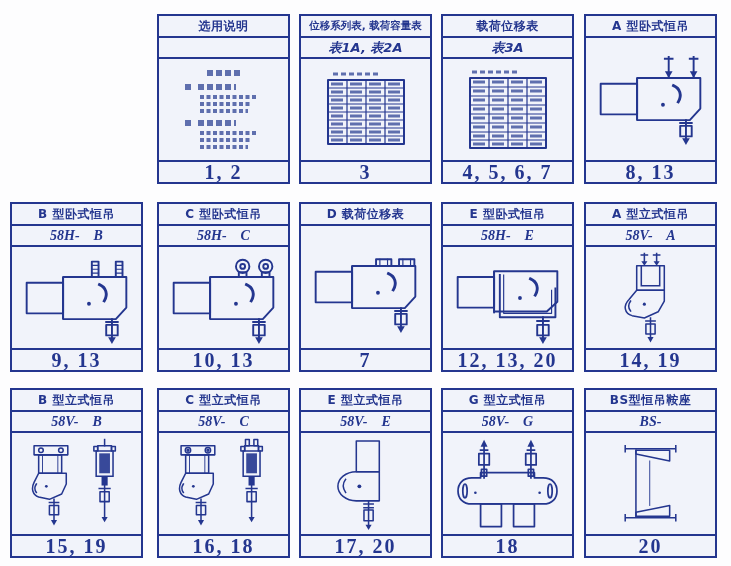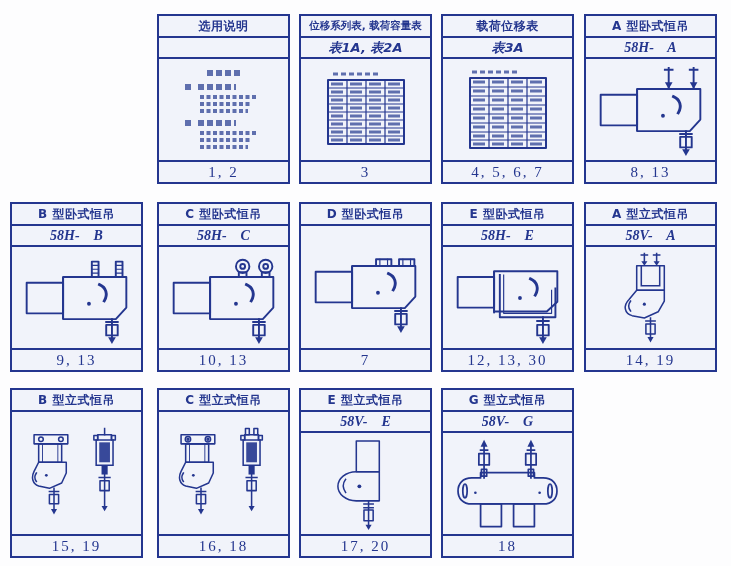--- a/index.html
+++ b/index.html
@@ -36,21 +36,21 @@
     display:flex;align-items:center;justify-content:center;
     font-family:"Liberation Serif", serif;
     font-weight:bold;font-size:14px;white-space:pre;font-style:italic;
   }
   .sub.cn{font-family:"DejaVu Sans", sans-serif;font-size:13px}
   .bd{flex:1;display:flex;align-items:center;justify-content:center;overflow:hidden}
   .ft{
     height:22px;flex:0 0 22px;border-top:2px solid var(--ink);
     display:flex;align-items:center;justify-content:center;
     font-family:"Liberation Serif", serif;
-    font-weight:normal;font-size:15px;letter-spacing:2px;white-space:pre;
+    font-weight:bold;font-size:20px;letter-spacing:2px;white-space:pre;
   }
   svg{display:block}
   .ln{stroke:var(--ink);fill:none;stroke-width:2;stroke-linecap:square;stroke-linejoin:round}
   .thin{stroke-width:1.2}
   .thick{stroke-width:3}
   .fil{fill:var(--ink);stroke:none}
   .ph{stroke:var(--faint);fill:none;stroke-linecap:butt}
 </style>
 </head>
 <body>
@@ -97,21 +97,20 @@
         <path class="ln thin" d="M27,10 V80 M46,10 V80 M65,10 V80"></path>
         <path class="ln thin" d="M8,19 H84 M8,28 H84 M8,37 H84 M8,46 H84 M8,55 H84 M8,64 H84 M8,72 H84"></path>
         <path class="ph" stroke-width="3" d="M11,14 h12 M30,14 h12 M49,14 h12 M68,14 h12 M11,23 h12 M30,23 h12 M49,23 h12 M68,23 h12 M11,32 h12 M30,32 h12 M49,32 h12 M68,32 h12 M11,41 h12 M30,41 h12 M49,41 h12 M68,41 h12 M11,50 h12 M30,50 h12 M49,50 h12 M68,50 h12 M11,59 h12 M30,59 h12 M49,59 h12 M68,59 h12 M11,68 h12 M30,68 h12 M49,68 h12 M68,68 h12 M11,76 h12 M30,76 h12 M49,76 h12 M68,76 h12"></path>
       </svg>
     </div>
     <div class="ft">4, 5, 6, 7</div>
   </div>
 
   <div class="panel r1 c5">
     <div class="hd">A 型卧式恒吊</div>
-    <div class="sub">58H-    A</div>
     <div class="bd">
       <svg width="115" height="92" viewBox="0 0 120 96">
         <path class="ln" d="M79,4 V24 M75,6 H83 M105,4 V24 M101,6 H109"></path>
         <polygon class="fil" points="75,19 83,19 79,26"></polygon>
         <polygon class="fil" points="101,19 109,19 105,26"></polygon>
         <rect class="ln" x="8" y="32" width="38" height="32"></rect>
         <path class="ln" d="M46,27 V69"></path>
         <path class="ln" d="M46,26 H112 V58 L101,70 H46 Z"></path>
         <path class="ln thick" d="M84,34 c7,3 9,10 5,17"></path>
         <circle class="fil" cx="73" cy="54" r="2"></circle>
@@ -163,21 +162,21 @@
         <circle class="fil" cx="73" cy="54" r="2"></circle>
         <path class="ln" d="M97,70 V90 M91,73 H103"></path>
         <rect class="ln" x="91" y="76" width="12" height="11"></rect>
         <polygon class="fil" points="93,89 101,89 97,96"></polygon>
       </svg>
     </div>
     <div class="ft">10, 13</div>
   </div>
 
   <div class="panel r2 c3">
-    <div class="hd">D 型卧式恒吊</div>
+    <div class="hd">D 载荷位移表</div>
     <div class="bd">
       <svg width="115" height="92" viewBox="0 0 120 96">
         <rect class="ln" x="71" y="19" width="16" height="7"></rect>
         <path class="ln thin" d="M75,19 V26 M83,19 V26"></path>
         <rect class="ln" x="95" y="19" width="16" height="7"></rect>
         <path class="ln thin" d="M99,19 V26 M107,19 V26"></path>
         <rect class="ln" x="8" y="32" width="38" height="32"></rect>
         <path class="ln" d="M46,27 V69"></path>
         <path class="ln" d="M46,26 H112 V58 L101,70 H46 Z"></path>
         <path class="ln thick" d="M84,34 c7,3 9,10 5,17"></path>
@@ -200,21 +199,21 @@
         <path class="ln" d="M46,20 H112 V52 L101,62 H46 Z"></path>
         <path class="ln thick" d="M84,28 c7,3 9,10 5,17"></path>
         <circle class="fil" cx="73" cy="48" r="2"></circle>
         <path class="ln" d="M52,24 V68 H110 V38"></path>
         <path class="ln thin" d="M56,24 V64 H106 V40"></path>
         <path class="ln" d="M97,68 V90 M91,72 H103"></path>
         <rect class="ln" x="91" y="76" width="12" height="11"></rect>
         <polygon class="fil" points="93,89 101,89 97,96"></polygon>
       </svg>
     </div>
-    <div class="ft">12, 13, 30</div>
+    <div class="ft">12, 13, 20</div>
   </div>
 
   <div class="panel r2 c5">
     <div class="hd">A 型立式恒吊</div>
     <div class="sub">58V-    A</div>
     <div class="bd">
       <svg width="77" height="92" viewBox="0 0 100 120">
         <path class="ln" d="M42,2 V14 M38,4 H46 M58,2 V14 M54,4 H62"></path>
         <polygon class="fil" points="38,12 46,12 42,18"></polygon>
         <polygon class="fil" points="54,12 62,12 58,18"></polygon>
@@ -226,20 +225,21 @@
         <path class="ln" d="M50,86 V112 M44,90 H56"></path>
         <rect class="ln" x="44" y="94" width="12" height="13"></rect>
         <polygon class="fil" points="46,111 54,111 50,118"></polygon>
       </svg>
     </div>
     <div class="ft">14, 19</div>
   </div>
 
   <div class="panel r3 c1">
     <div class="hd">B 型立式恒吊</div>
+    <div class="sub">58V-    B</div>
     <div class="bd">
       <svg width="92" height="92" viewBox="0 0 120 120">
         <rect class="ln" x="4" y="10" width="44" height="12"></rect>
         <circle class="ln" cx="13" cy="16" r="3"></circle>
         <circle class="ln" cx="39" cy="16" r="3"></circle>
         <rect class="ln" x="10" y="22" width="30" height="24"></rect>
         <path class="ln thin" d="M15,22 V46 M35,22 V46"></path>
         <path class="ln" d="M10,46 L4,58 C0,66 2,74 10,77 L24,80 L40,73 L46,60 V46 Z"></path>
         <path class="ln" d="M7,60 q-4,6 0,11"></path>
         <circle class="fil" cx="20" cy="63" r="1.8"></circle>
@@ -256,20 +256,21 @@
         <path class="ln" d="M96,62 V104 M89,66 H103"></path>
         <rect class="ln" x="90" y="70" width="12" height="13"></rect>
         <polygon class="fil" points="92,103 100,103 96,110"></polygon>
       </svg>
     </div>
     <div class="ft">15, 19</div>
   </div>
 
   <div class="panel r3 c2">
     <div class="hd">C 型立式恒吊</div>
+    <div class="sub">58V-    C</div>
     <div class="bd">
       <svg width="92" height="92" viewBox="0 0 120 120">
         <rect class="ln" x="4" y="10" width="44" height="12"></rect>
         <circle class="ln" cx="13" cy="16" r="3.5"></circle>
         <circle class="ln" cx="13" cy="16" r="1.2"></circle>
         <circle class="ln" cx="39" cy="16" r="3.5"></circle>
         <circle class="ln" cx="39" cy="16" r="1.2"></circle>
         <rect class="ln" x="10" y="22" width="30" height="24"></rect>
         <path class="ln thin" d="M15,22 V46 M35,22 V46"></path>
         <path class="ln" d="M10,46 L4,58 C0,66 2,74 10,77 L24,80 L40,73 L46,60 V46 Z"></path>
@@ -329,14 +330,29 @@
         <ellipse class="ln" cx="114" cy="61" rx="2.5" ry="8"></ellipse>
         <circle class="fil" cx="28" cy="63" r="1.5"></circle>
         <circle class="fil" cx="102" cy="63" r="1.5"></circle>
         <rect class="ln" x="34" y="76" width="24" height="26"></rect>
         <rect class="ln" x="72" y="76" width="24" height="26"></rect>
       </svg>
     </div>
     <div class="ft">18</div>
   </div>
 
+  <div class="panel r3 c5">
+    <div class="hd">BS型恒吊鞍座</div>
+    <div class="sub">BS-</div>
+    <div class="bd">
+      <svg width="69" height="92" viewBox="0 0 90 120">
+        <path class="ln" d="M12,14 H78 M12,10 V18 M78,10 V18"></path>
+        <path class="ln" d="M26,16 H70 V30 L26,21 Z"></path>
+        <path class="ln" d="M26,16 V102"></path>
+        <path class="ln thin" d="M44,30 V88"></path>
+        <path class="ln" d="M26,97 L70,88 V102 H26 Z"></path>
+        <path class="ln" d="M12,104 H78 M12,100 V108 M78,100 V108"></path>
+      </svg>
+    </div>
+    <div class="ft">20</div>
+  </div>
 
 </div>
 
 </body></html>

